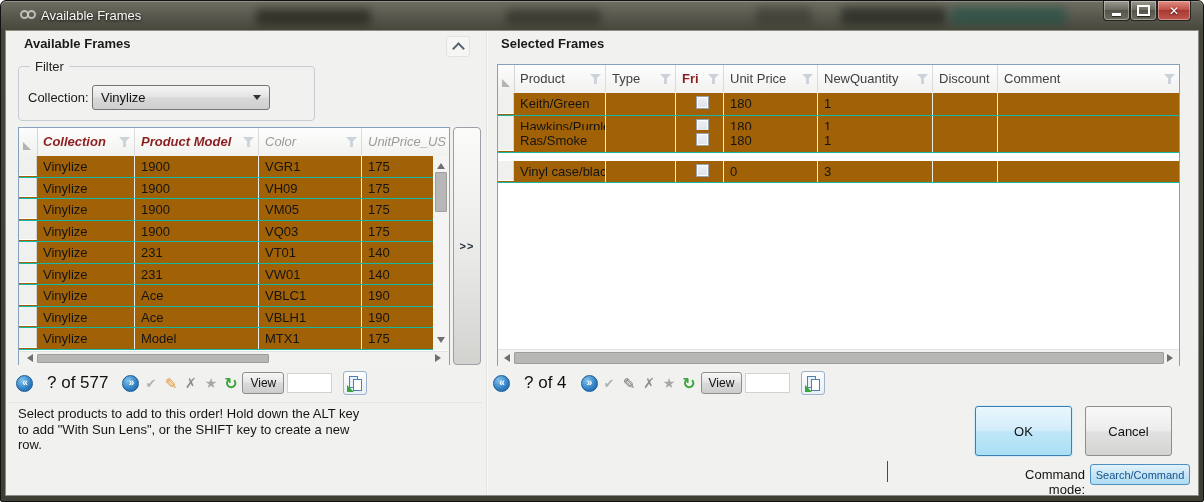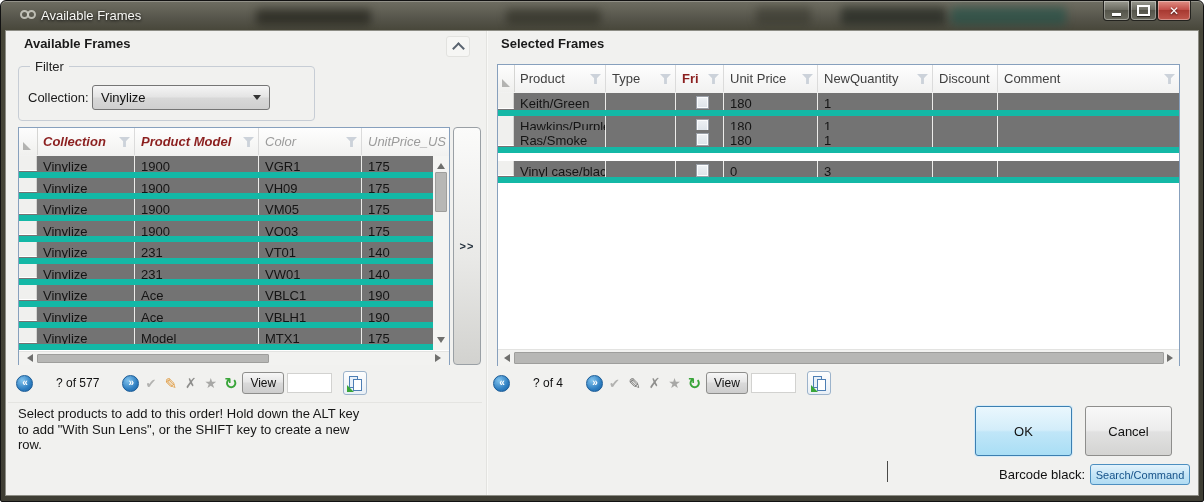--- a/index.html
+++ b/index.html
@@ -48,21 +48,21 @@
          border-bottom:1px solid #cfd9e4;}
   .hcell{position:absolute;top:0;height:27px;border-right:1px solid #dbdbdb;display:flex;align-items:center;
          padding-left:6px;box-sizing:border-box;font-size:13px;color:#3f3f3f;overflow:hidden;white-space:nowrap;}
   .hfiltered{color:#8b1f1f;font-weight:bold;font-style:italic;}
   .hmuted{color:#9b9b9b;font-style:italic;}
   .hbold-red{color:#8b1f1f;font-weight:bold;}
   .funnel{position:absolute;right:4px;top:9px;width:11px;height:10px;background:#ccd2da;
           clip-path:polygon(0 0,100% 0,63% 42%,63% 100%,37% 100%,37% 42%);}
   .gcorner{position:absolute;top:0;height:27px;border-right:1px solid #d5d5d3;background:linear-gradient(180deg,#fdfdfd,#f0f0ee);}
   .corner-tri{position:absolute;left:4px;bottom:5px;width:0;height:0;border-bottom:8px solid #b3b3b1;border-right:8px solid transparent;}
-  .grow{position:absolute;left:0;box-sizing:border-box;border-bottom:6px solid #14b8a6;background:#737373;}
+  .grow{position:absolute;left:0;box-sizing:border-box;border-bottom:1px solid #14b8a6;background:#a16207;}
   .gcell{position:absolute;top:0;bottom:0;box-sizing:border-box;border-right:1px solid #ececea;
          font-size:13px;color:#141414;padding:3px 0 0 6px;overflow:hidden;white-space:nowrap;}
   .gind{position:absolute;top:0;bottom:1px;box-sizing:border-box;background:#f0f0ee;border-right:1px solid #d3d3d1;border-bottom:1px solid #fff;}
   .cbwrap{display:flex;align-items:flex-start;justify-content:center;padding-top:3px;}
   .cb{width:13px;height:13px;box-sizing:border-box;border:1px solid #9aa0a8;background:linear-gradient(180deg,#eef1f4,#dde3e9);box-shadow:inset 0 0 0 1px #fbfcfd;}
 
   
   .lcol0{left:0;width:18px;} .lcol1{left:18px;width:98px;} .lcol2{left:116px;width:124px;}
   .lcol3{left:240px;width:103px;} .lcol4{left:343px;width:87px;}
   
@@ -82,21 +82,21 @@
   
   .move-btn{left:453px;top:127px;width:28px;height:238px;box-sizing:border-box;border:1px solid #9aa0a5;border-radius:4px;
             background:linear-gradient(180deg,#fbfbfa,#e9e9e7 55%,#d2d2cf);display:flex;align-items:center;justify-content:center;
             font-size:11px;font-weight:bold;color:#23303c;letter-spacing:1px;}
 
   
   .navbar{position:absolute;height:26px;display:flex;align-items:center;gap:3px;}
   .nav-circle{width:17px;height:17px;border-radius:50%;box-sizing:border-box;border:1px solid #1a5b96;
               background:radial-gradient(circle at 35% 30%,#82c4ee,#2d7dc0 62%,#1c64a5);color:#fff;
               font-size:10px;font-weight:bold;display:flex;align-items:center;justify-content:center;line-height:1;letter-spacing:-1px;}
-  .nav-pos{font-size:12px;color:#111;margin:0 20px;}
+  .nav-pos{font-size:17px;color:#111;margin:0 11px;}
   .nicon{width:17px;text-align:center;font-size:13px;line-height:17px;}
   .icon-check{color:#b2b2b0;font-weight:bold;}
   .icon-pencil-o{color:#e09a3e;font-size:15px;}
   .icon-pencil-g{color:#6f6f6d;font-size:15px;}
   .icon-x{color:#8f8f8d;font-weight:bold;font-size:14px;}
   .icon-star{color:#a8a8a6;font-size:14px;}
   .icon-refresh{color:#3aa53a;font-weight:bold;font-size:16px;}
   .btn-small{height:22px;box-sizing:border-box;padding:0 7px;border:1px solid #8e8e8c;border-radius:3px;
              background:linear-gradient(180deg,#f7f7f7,#e6e6e6 45%,#dadada 50%,#cdcdcd);font-size:12px;color:#111;
              display:flex;align-items:center;}
@@ -399,14 +399,14 @@
   <div class="copy-btn">
     <span class="page-back"></span>
     <span class="page-front"></span>
     <span class="green-arrow"></span>
   </div>
 </div>
 
 <div class="abs btn-big btn-ok">OK</div>
 <div class="abs btn-big btn-cancel">Cancel</div>
 <div class="abs tick"></div>
-<div class="abs barcode-label">Barcode black:</div>
+<div class="abs barcode-label">Command mode:</div>
 <div class="abs btn-barcode">Search/Command</div>
 
 </body></html>

